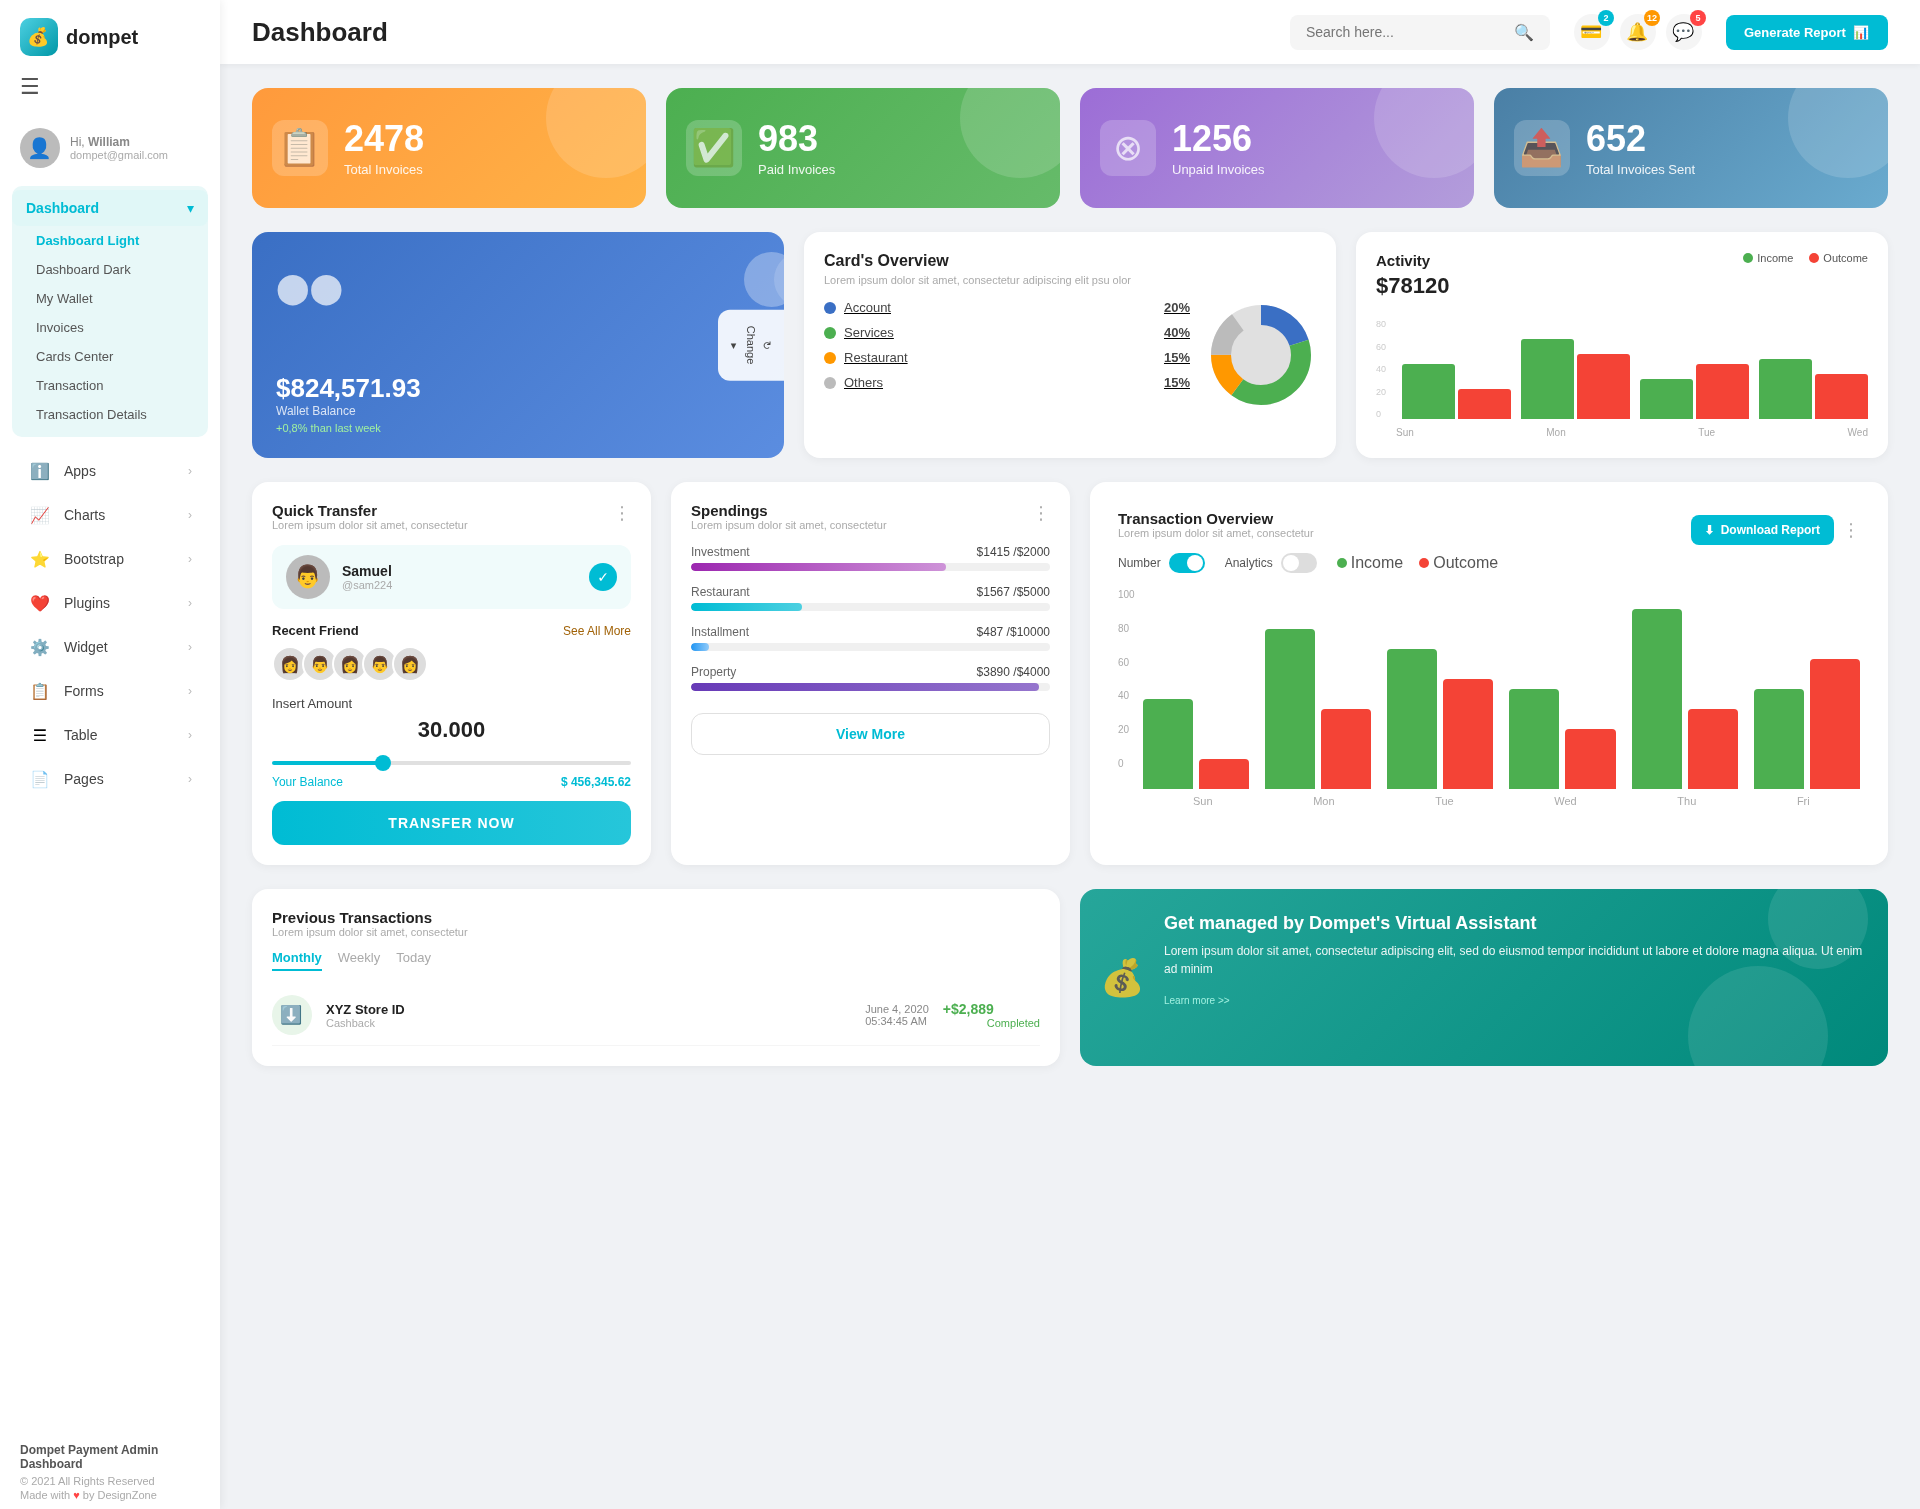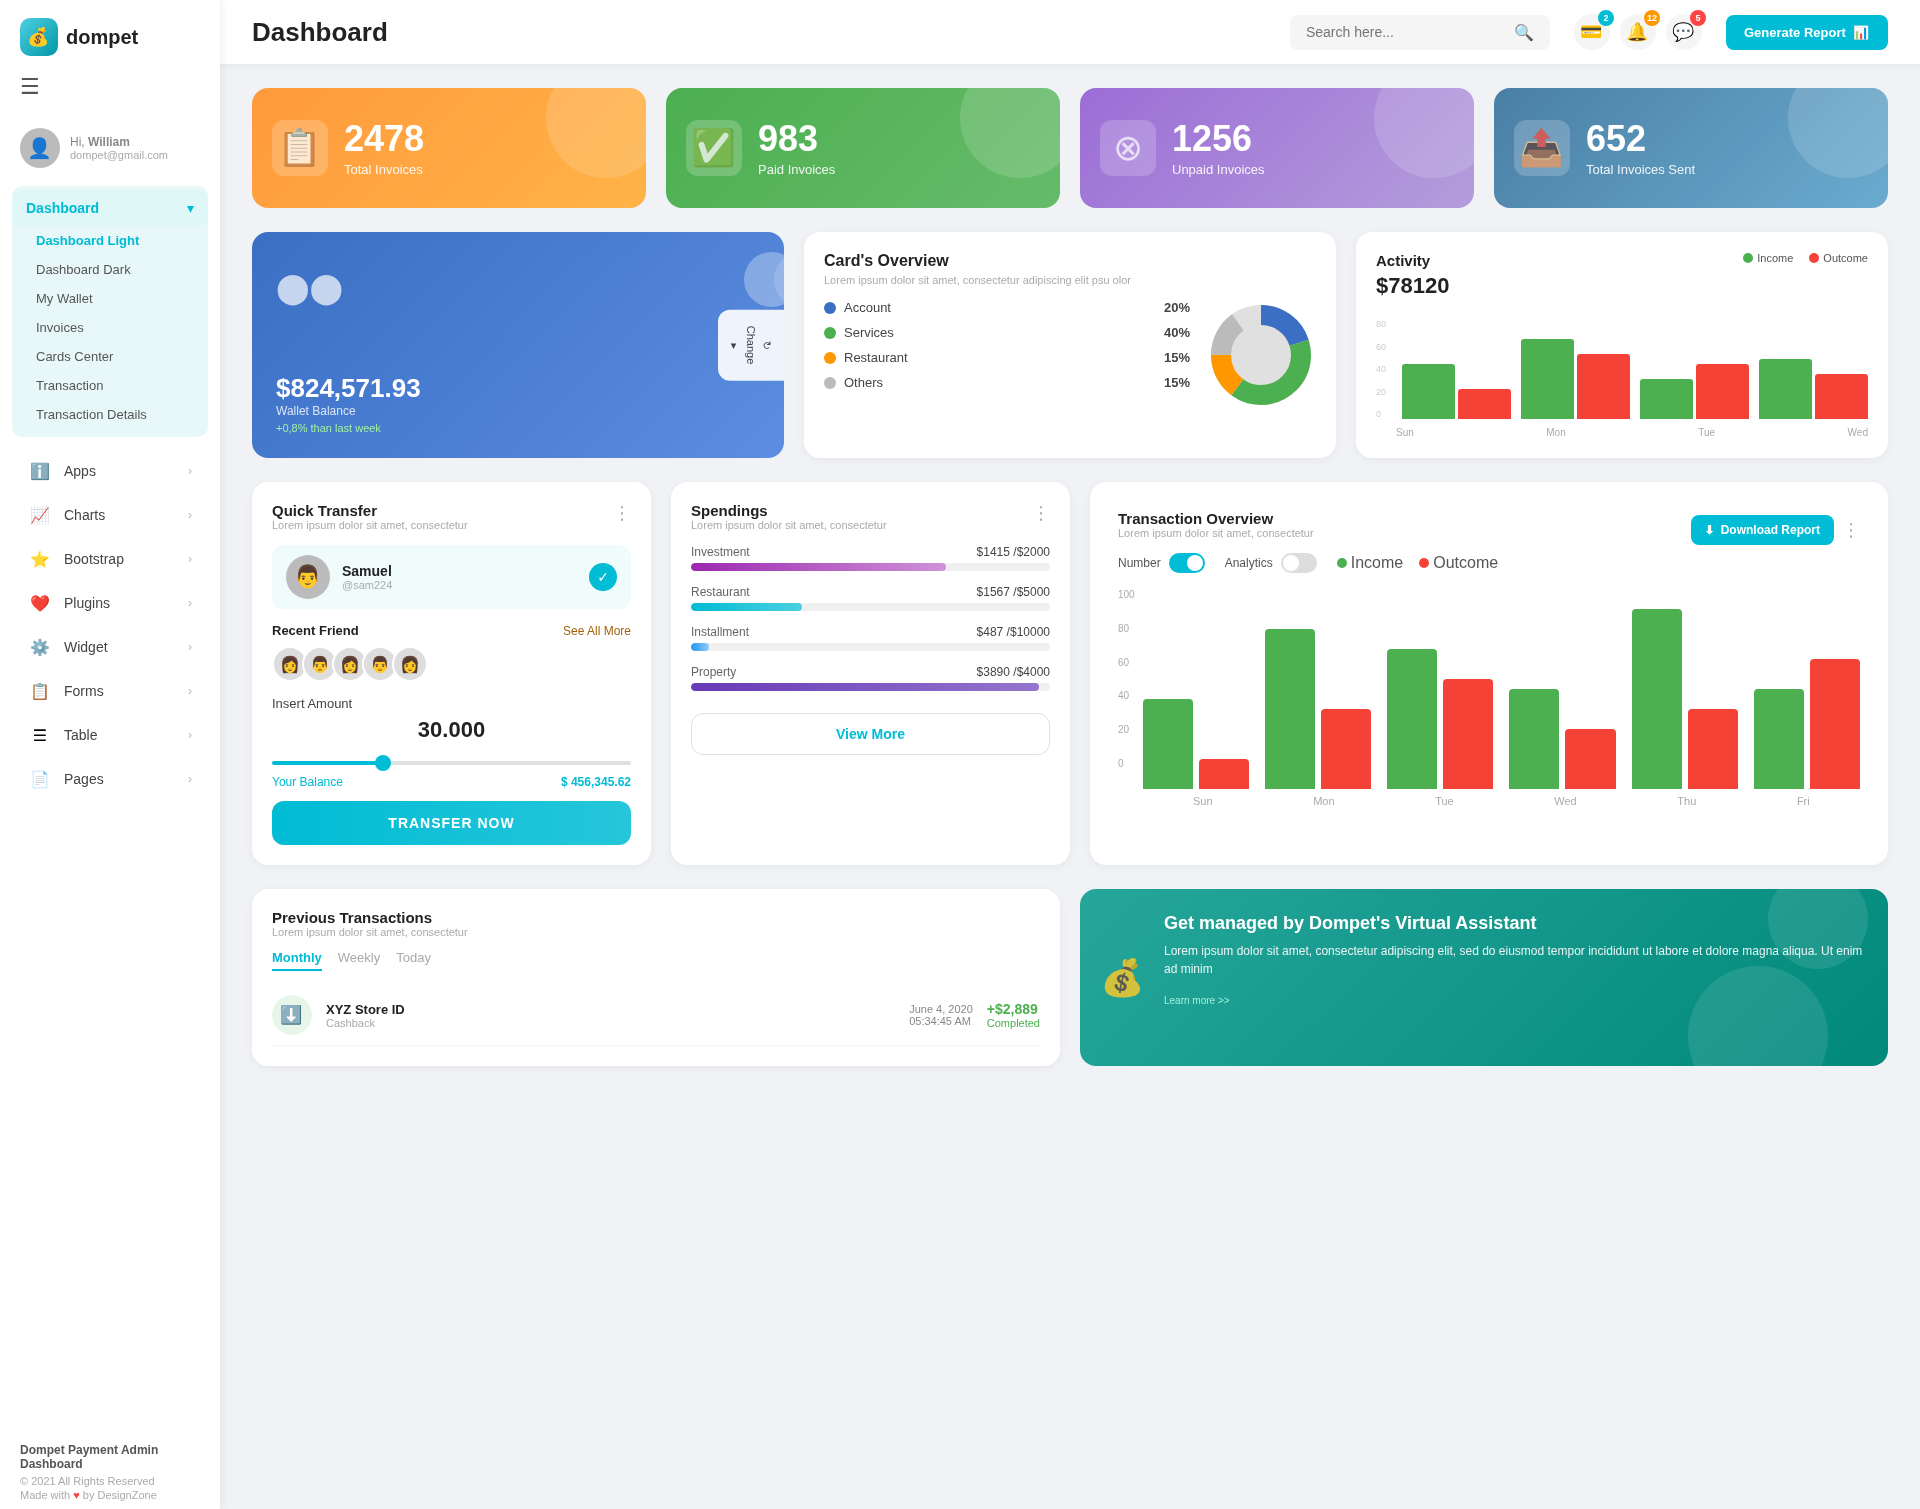--- a/index.html
+++ b/index.html
@@ -475,21 +475,21 @@
       background: #e8f5e9;
       display: flex; align-items: center; justify-content: center;
       font-size: 18px;
     }
     .tx-info { flex: 1; }
     .tx-name { font-size: 13px; font-weight: 600; color: #222; }
     .tx-detail { font-size: 11px; color: #aaa; }
     .tx-date { font-size: 11px; color: #888; }
     .tx-amount { font-size: 14px; font-weight: 700; }
     .tx-amount.green { color: #4caf50; }
-    .tx-status { font-size: 11px; color: #4caf50; text-align: center; }
+    .tx-status { font-size: 11px; color: #4caf50; text-align: center; margin-left: 44px; }
 
     
     .virtual-assistant {
       background: linear-gradient(135deg, #26a69a, #00897b);
       border-radius: 16px;
       padding: 24px;
       color: #fff;
       position: relative;
       overflow: hidden;
     }
@@ -694,21 +694,21 @@
           <span>↻</span>
           <span>Change</span>
           <span>▾</span>
         </div>
       </div>
 
       <div class="card">
         <div class="overview-title">Card's Overview</div>
         <div class="overview-desc">Lorem ipsum dolor sit amet, consectetur adipiscing elit psu olor</div>
         <div class="pie-container">
-          <div style="flex:1;">
+          <div style="flex:1;text-decoration:underline;">
             <div class="overview-row">
               <div class="left">
                   <div class="dot blue"></div>
                   <span class="overview-category">Account</span>
                 </div>
               <span class="overview-pct">20%</span>
             </div>
             <div class="overview-row">
               <div class="left">
                   <div class="dot green"></div>

